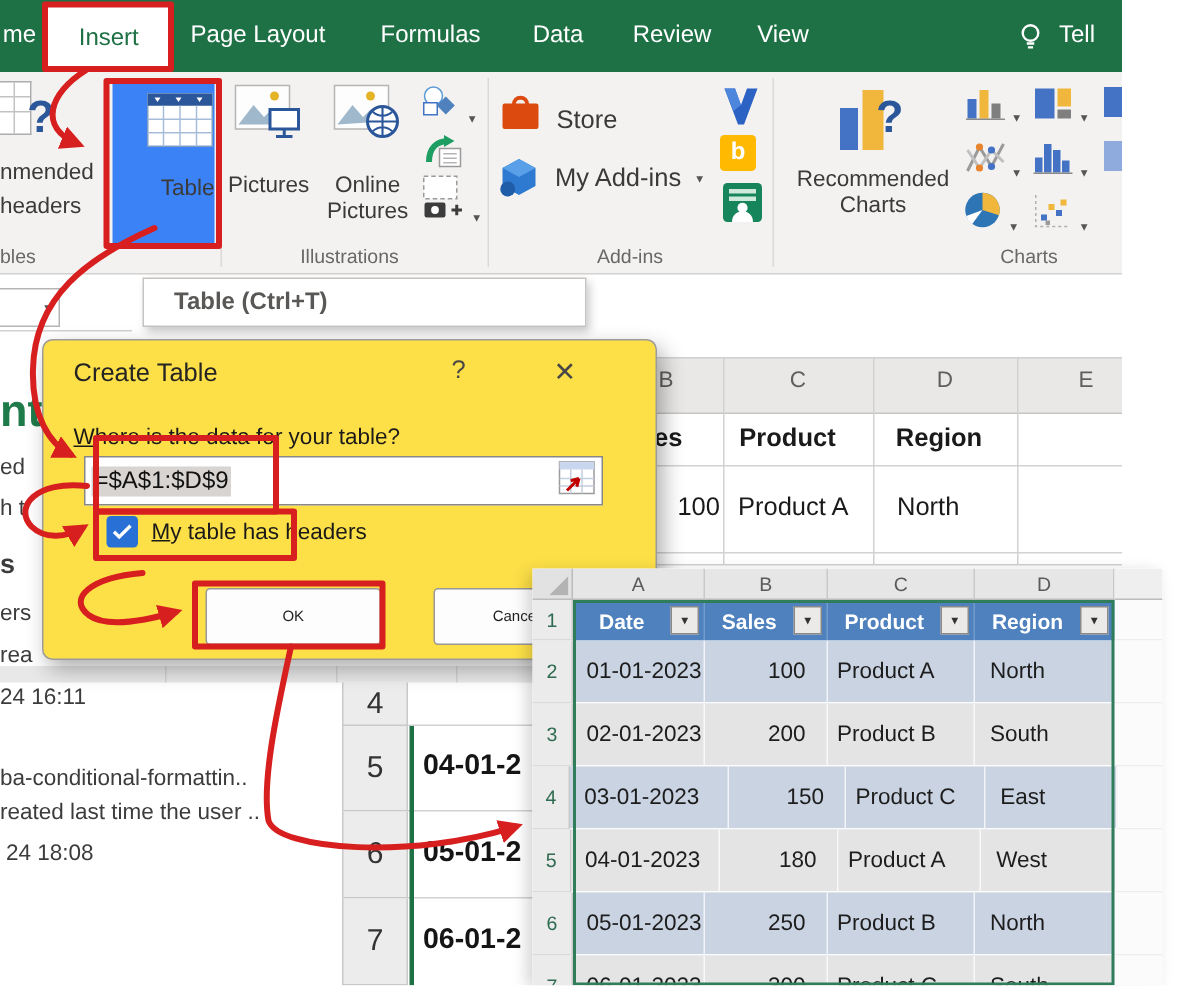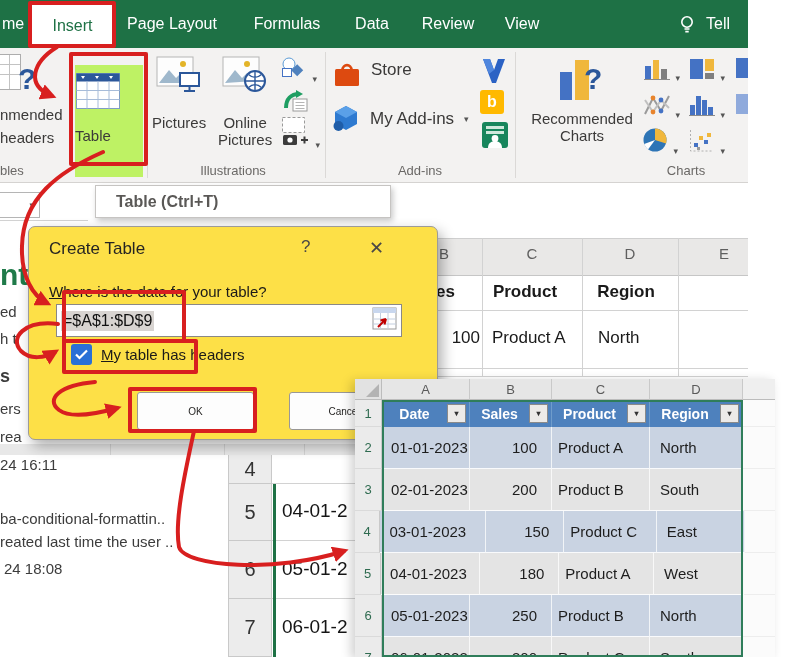--- a/index.html
+++ b/index.html
@@ -76,21 +76,21 @@
   
   .ms{position:absolute;left:436px;top:226px;width:312px;height:153px;background:#fff;overflow:hidden}
   .ms-strip{position:absolute;left:0;top:12px;width:312px;height:38px;background:#e9e8e7;
             border-top:1px solid #cfcfcf;border-bottom:1px solid #c6c6c6;box-sizing:border-box}
   .ms-letter{position:absolute;top:19px;width:40px;text-align:center;font-size:15px;color:#5f5f5f}
   .ms-bold{position:absolute;top:56px;font-size:17px;font-weight:bold;color:#1a1a1a}
   .ms-cell{position:absolute;top:102px;font-size:17px;color:#1a1a1a}
   
   .mbn{position:absolute;left:228px;width:44px;background:#ececec;border:1px solid #c9c9c9;border-top:none;
        display:flex;align-items:center;justify-content:center;font-size:20px;color:#333;box-sizing:border-box}
-  .mdate{position:absolute;left:282px;font-size:19px;font-weight:400;color:#151515;white-space:nowrap}
+  .mdate{position:absolute;left:282px;font-size:19px;font-weight:700;color:#151515;white-space:nowrap}
   .frag{position:absolute;font-size:15px;color:#3c3c3c;white-space:nowrap}
   .anno{position:absolute;left:0;top:0;width:800px;height:657px;pointer-events:none;z-index:40}
   .z5{z-index:5}.z6{z-index:6}.z7{z-index:7}.z8{z-index:8}.z1{z-index:1}
 </style>
 </head>
 <body>
 
 <div class="stage">
 
   <span class="frag z1" style="left:0;top:258px;font-size:30px;font-weight:bold;color:#1f7a49">nt</span>
@@ -188,21 +188,21 @@
       <div style="position:absolute;left:0;top:9px;width:100%;height:1px;background:#c3c3c3"></div>
       <div style="position:absolute;left:0;top:19px;width:100%;height:1px;background:#c3c3c3"></div>
       <div style="position:absolute;left:9px;top:0;width:1px;height:100%;background:#c3c3c3"></div>
     </div>
     <span class="abs" style="left:18px;top:14px;font-size:30px;font-weight:bold;color:#2b579a">?</span>
     <div class="abs blabel" style="left:0;top:58px">nmended</div>
     <div class="abs blabel" style="left:0;top:81px">headers</div>
     <div class="grp" style="left:0;width:36px;text-align:left">bles</div>
     <div class="vdiv" style="left:147px"></div>
 
-    <div class="abs" style="left:75px;top:17px;width:68px;height:112px;background:#bef264;display:flex;flex-direction:column;align-items:flex-start">
+    <div class="abs" style="left:75px;top:6px;width:68px;height:112px;background:#3b82f6;display:flex;flex-direction:column;align-items:flex-end">
       <span style="margin-top:6px">
         <svg width="46" height="40" viewBox="0 0 46 40">
           <rect x="1.5" y="2.5" width="43" height="35" fill="#fff" stroke="#7f9dc4"></rect>
           <rect x="1.5" y="2.5" width="43" height="8" fill="#2b579a"></rect>
           <path d="M6 5l4 0 -2 3z M20 5l4 0 -2 3z M34 5l4 0 -2 3z" fill="#fff"></path>
           <path d="M12 10.5V37.5 M23 10.5V37.5 M34 10.5V37.5 M1.5 19.5H44.5 M1.5 28.5H44.5" stroke="#a7bcd9" fill="none"></path>
         </svg>
       </span>
       <span class="blabel" style="margin-top:12px">Table</span>
     </div>
@@ -253,21 +253,21 @@
         <rect x="1.5" y="1.5" width="22" height="15" fill="#fff" stroke="#9a9a9a" stroke-dasharray="3 2"></rect>
         <rect x="2" y="19" width="14" height="10" rx="1.5" fill="#3c3c3c"></rect>
         <circle cx="9" cy="24" r="2.6" fill="#fff"></circle>
         <path d="M20 24h7 M23.5 20.5v7" stroke="#3c3c3c" stroke-width="2"></path>
       </svg>
       <span class="caret">▾</span>
     </div>
     <div class="grp" style="left:190px;width:86px">Illustrations</div>
     <div class="vdiv" style="left:325px"></div>
 
-    <div class="abs" style="left:332px;top:12px;display:flex;align-items:flex-start">
+    <div class="abs" style="left:332px;top:12px;display:flex;align-items:flex-end">
       <svg width="30" height="30" viewBox="0 0 30 30">
         <path d="M10.5 10c0-6.5 9-6.5 9 0" stroke="#dd4a10" stroke-width="2.6" fill="none"></path>
         <rect x="3" y="9" width="24" height="17" rx="1.5" fill="#dd4a10"></rect>
       </svg>
       <span style="font-size:17px;color:#3b3a39;margin-left:9px">Store</span>
     </div>
     <div class="abs" style="left:330px;top:55px;display:flex;align-items:center">
       <svg width="32" height="32" viewBox="0 0 32 32">
         <path d="M16 3l11 6v12l-11 6-11-6V9z" fill="#2e7ad0"></path>
         <path d="M16 3l11 6-11 6-11-6z" fill="#5aa0e8"></path>

